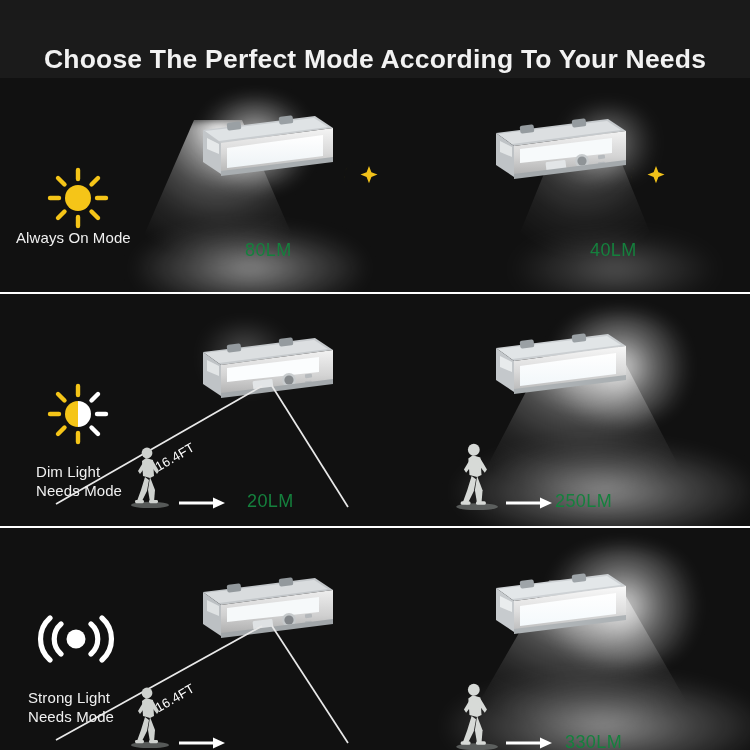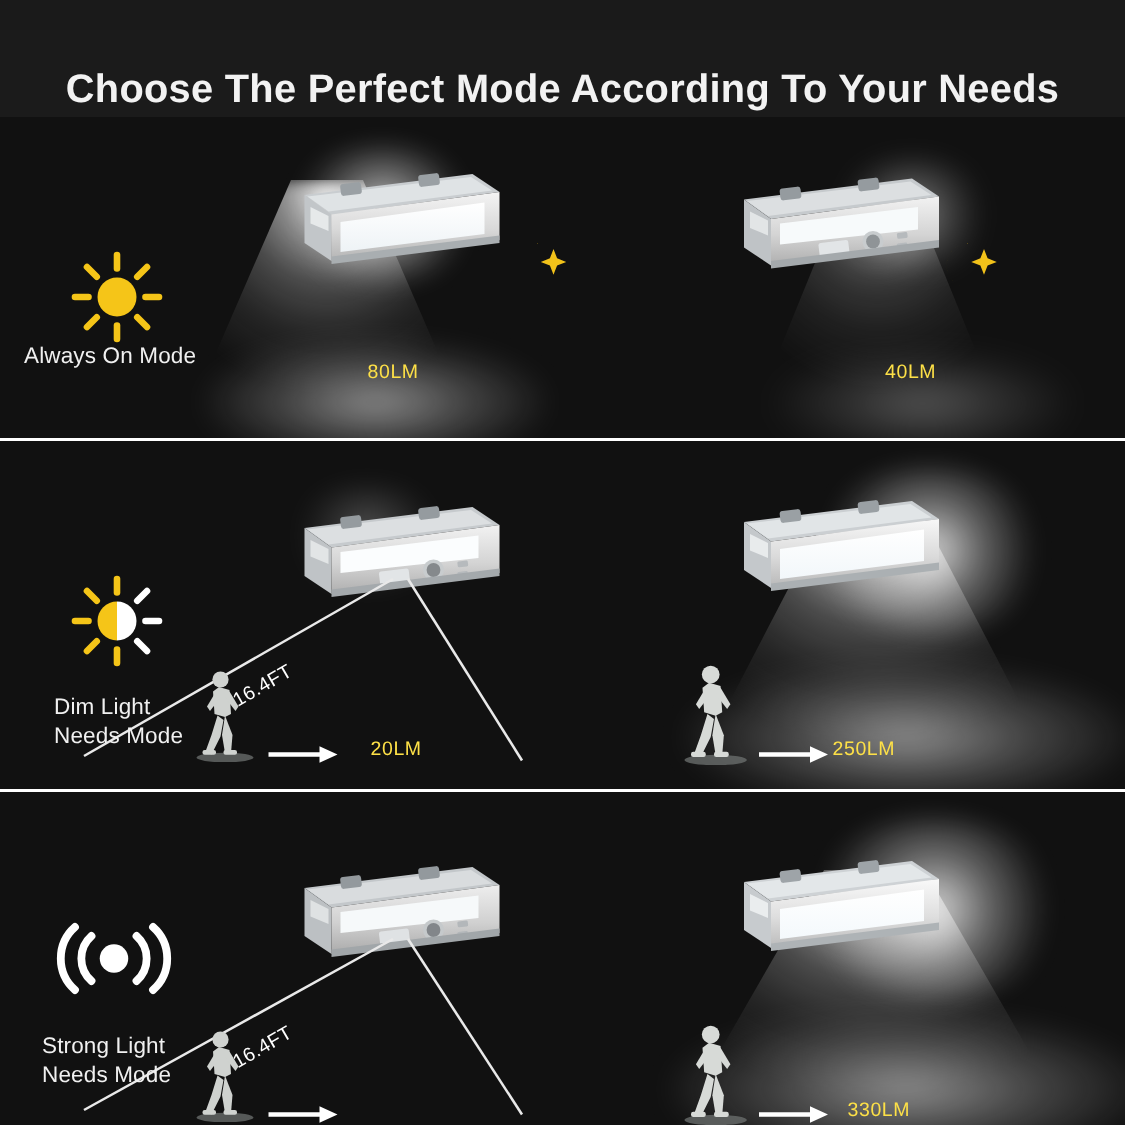--- a/index.html
+++ b/index.html
@@ -119,23 +119,23 @@
     font-size: 15px;
     line-height: 19px;
     color: #f0f0f0;
     white-space: pre-line;
     letter-spacing: 0.1px;
   }
 
   
   .lumen {
     position: absolute;
-    font-size: 13px;
+    font-size: 18px;
     font-weight: 400;
-    color: #fde047;
+    color: #15803d;
     letter-spacing: 0.4px;
     white-space: nowrap;
   }
 
   
   .person { position: absolute; }
 
   
   .arrow { position: absolute; }
 

